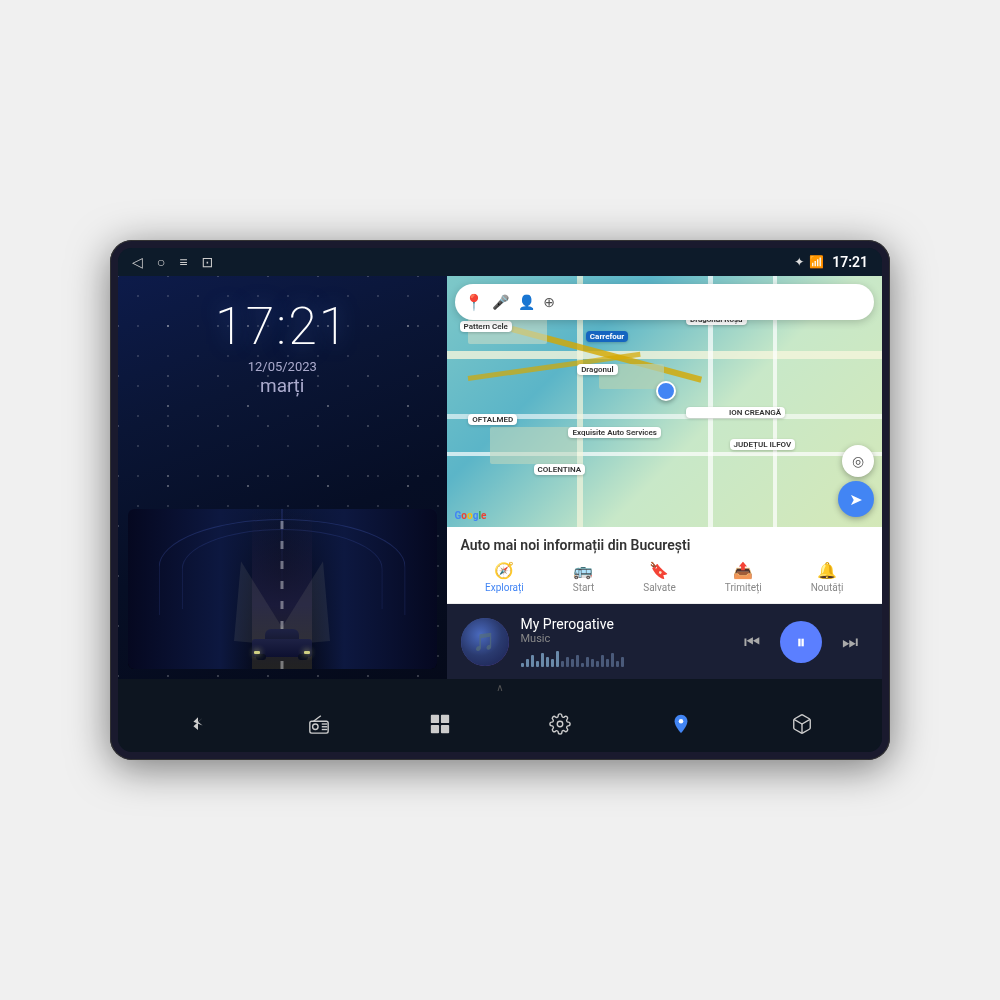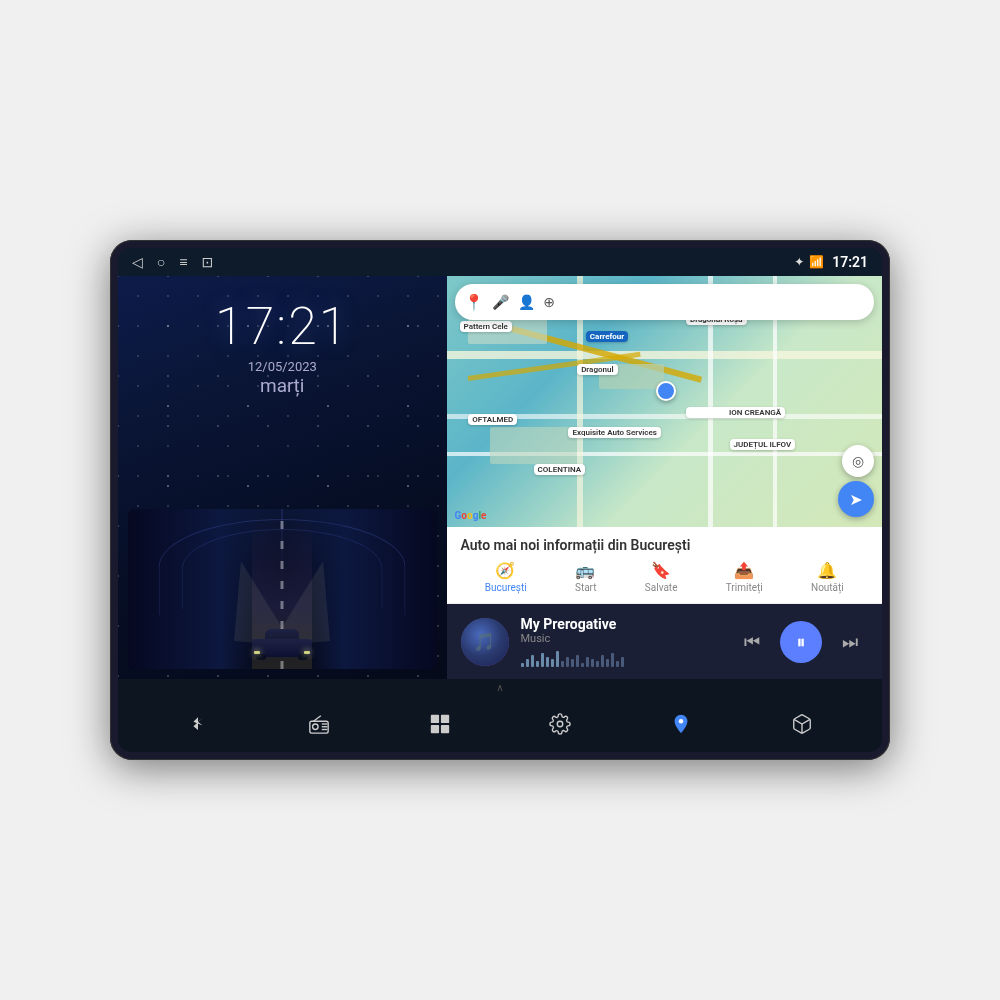--- a/index.html
+++ b/index.html
@@ -392,21 +392,21 @@
       border: 2px solid rgba(255,255,255,0.2);
     }
 
     .music-info {
       flex: 1;
     }
 
     .music-title {
       color: white;
       font-size: 14px;
-      font-weight: 700;
+      font-weight: 400;
     }
 
     .music-subtitle {
       color: #888;
       font-size: 11px;
       margin-bottom: 6px;
     }
 
     .music-waveform {
       display: flex;
@@ -625,21 +625,21 @@
           <div class="google-logo">
             <span style="color:#4285f4;">G</span><span style="color:#ea4335;">o</span><span style="color:#fbbc05;">o</span><span style="color:#4285f4;">g</span><span style="color:#34a853;">l</span><span style="color:#ea4335;">e</span>
           </div>
         </div>
 
         <div class="info-banner">
           <div class="info-banner-title">Auto mai noi informații din București</div>
           <div class="info-tabs">
             <div class="info-tab active">
               <span class="info-tab-icon">🧭</span>
-              <span>București</span>
+              <span>Explorați</span>
             </div>
             <div class="info-tab">
               <span class="info-tab-icon">🚌</span>
               <span>Start</span>
             </div>
             <div class="info-tab">
               <span class="info-tab-icon">🔖</span>
               <span>Salvate</span>
             </div>
             <div class="info-tab">

